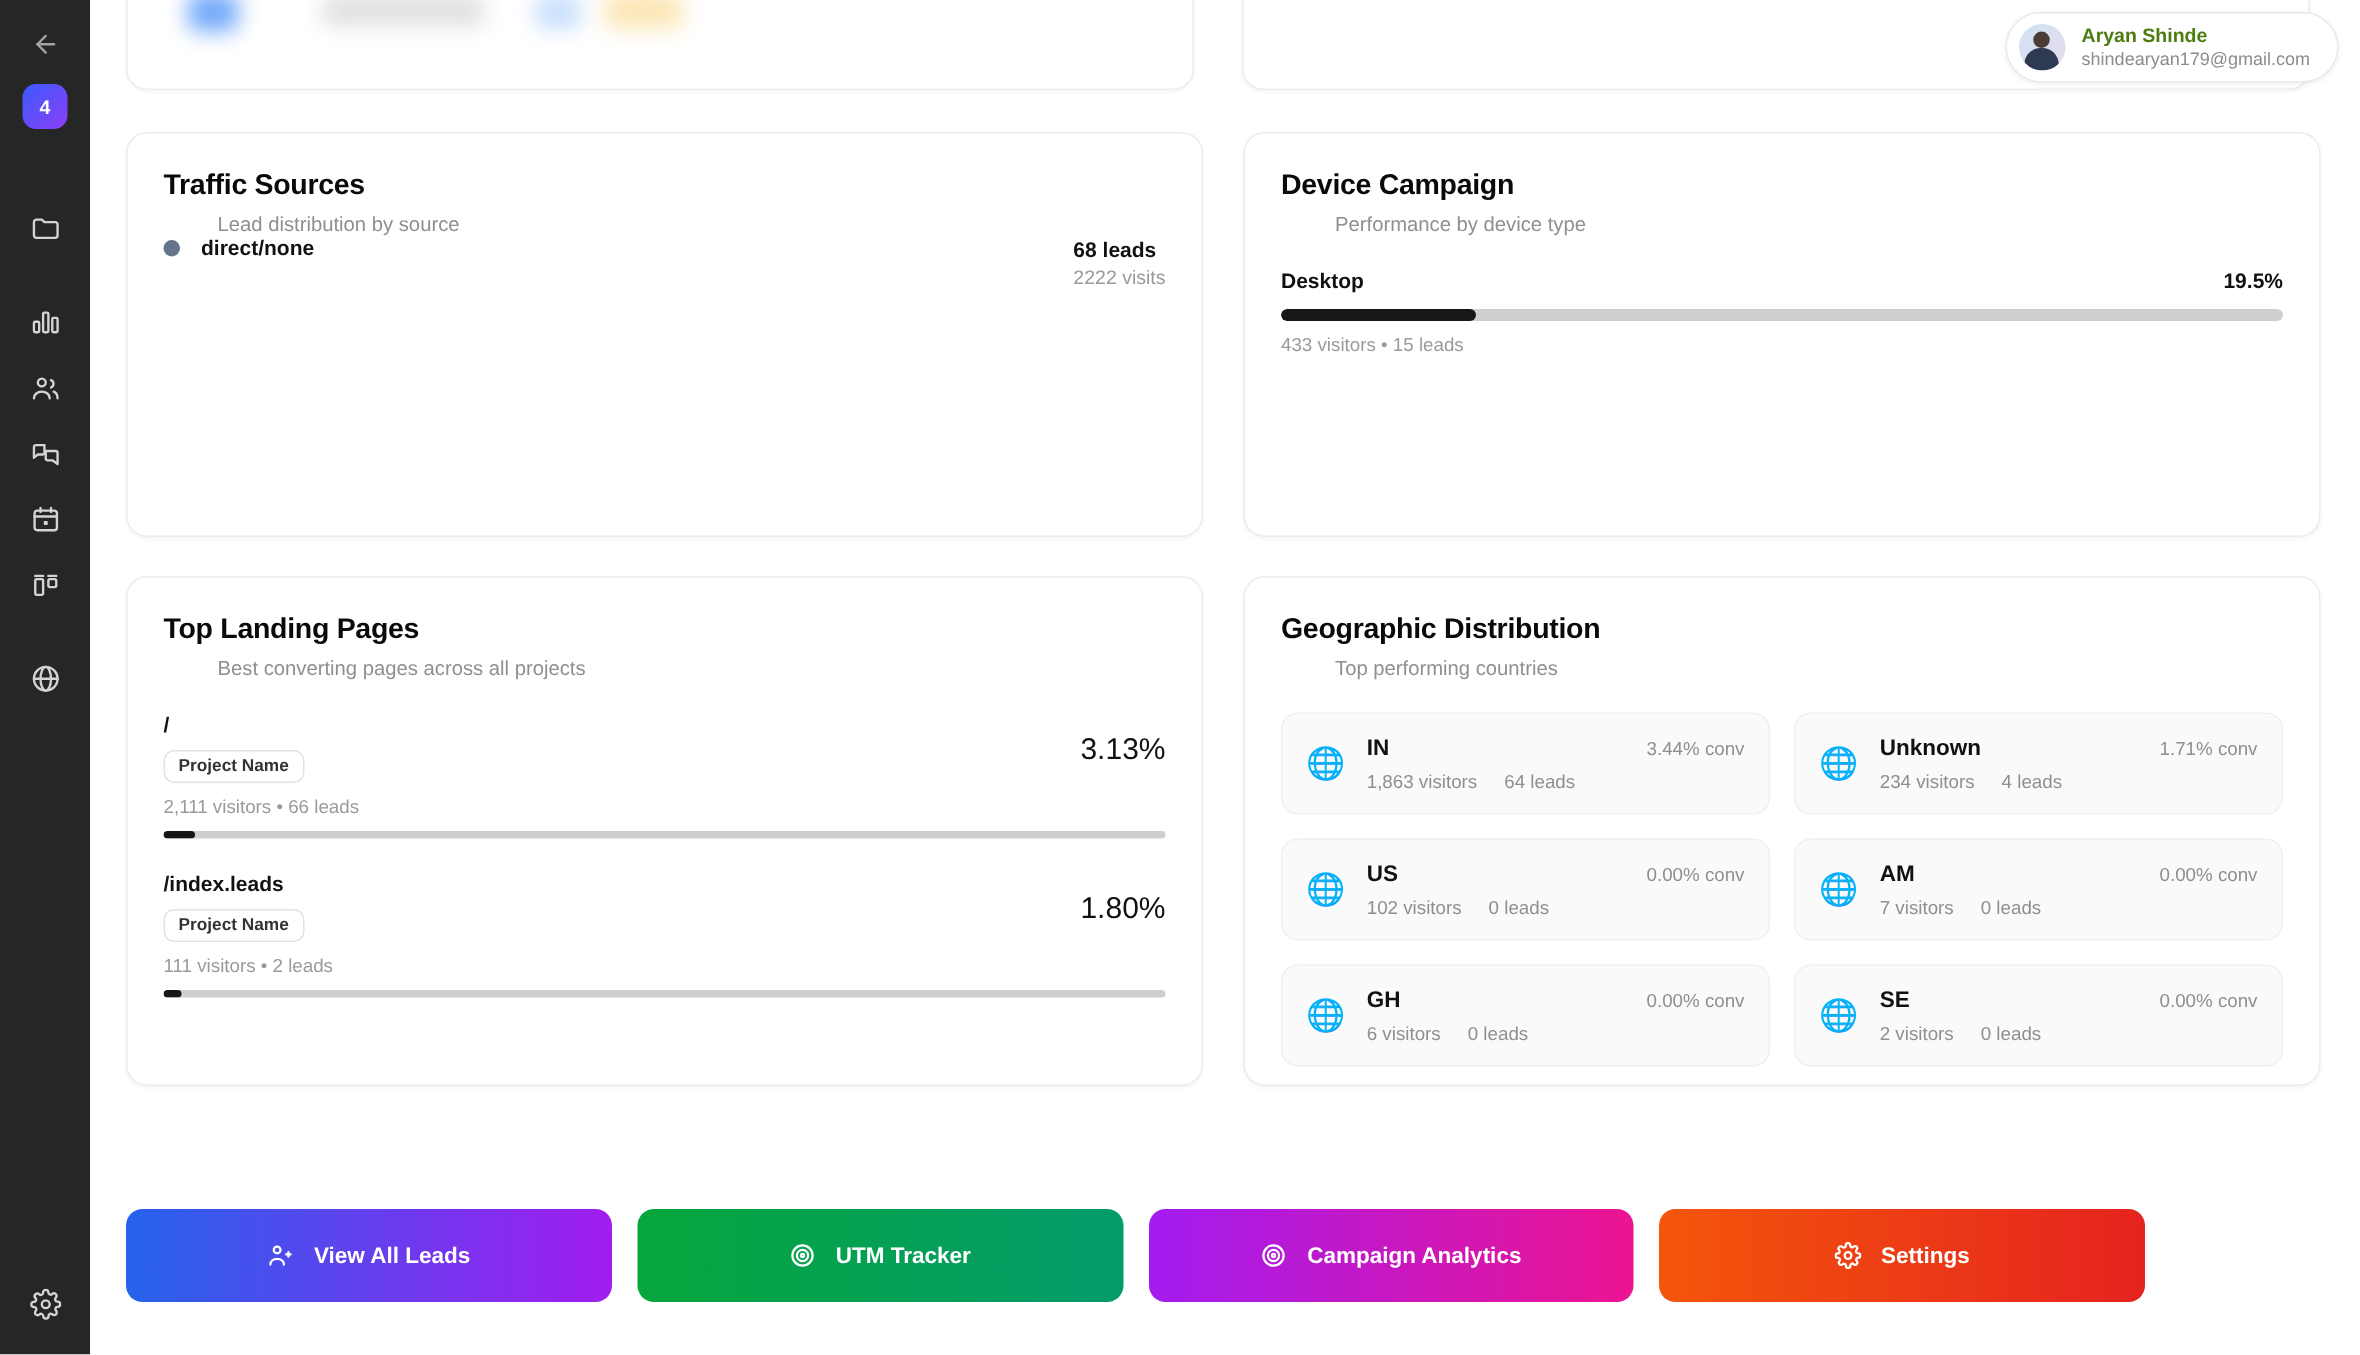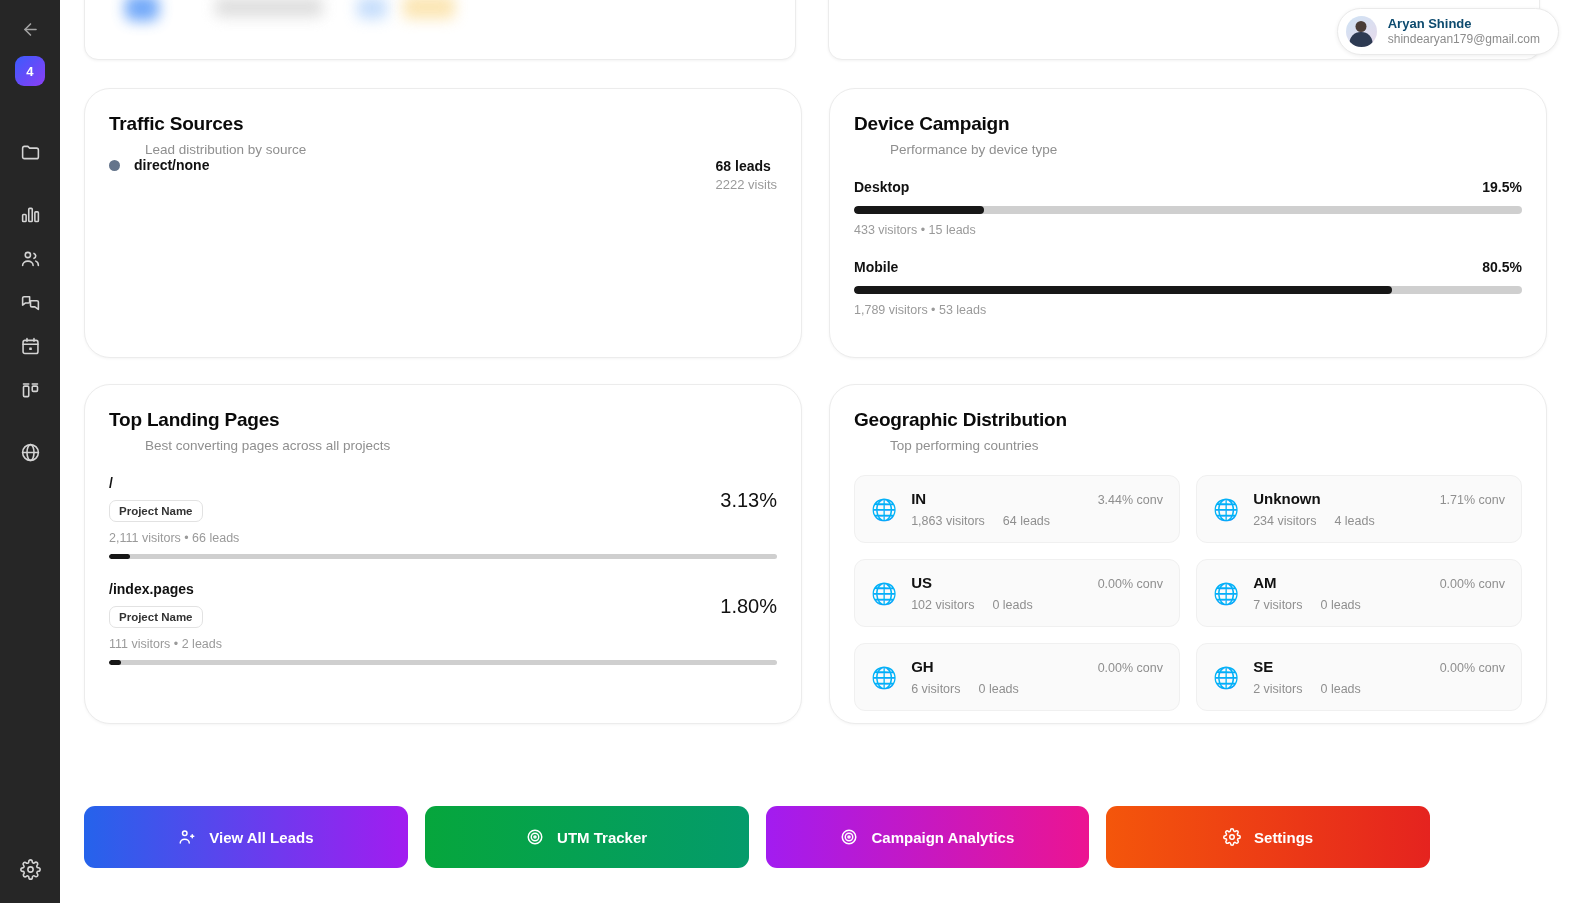--- a/index.html
+++ b/index.html
@@ -63,26 +63,26 @@
     cursor: pointer;
   }
   .avatar {
     width: 31px; height: 31px; border-radius: 50%;
     background: linear-gradient(145deg,#cfe3f5 0%,#e8d9ea 100%);
     position: relative; overflow: hidden; flex: 0 0 31px;
   }
   .avatar .head { position:absolute; left:50%; top:5px; transform:translateX(-50%); width:11px; height:11px; border-radius:50%; background:#4a3d37; }
   .avatar .body { position:absolute; left:50%; bottom:0; transform:translateX(-50%); width:23px; height:15px; border-radius:11px 11px 0 0; background:#2d3a52; }
   .user-text { line-height: 1.25; }
-  .user-name { font-size: 13px; font-weight: 700; color: #0c4a6e; }
+  .user-name { font-size: 13px; font-weight: 700; color: #4d7c0f; }
   .user-mail { font-size: 12px; color: #8c8c8c; }
 
   
   .grid { position: absolute; left: 24px; top: 88px; width: 1489px; display: grid; grid-template-columns: 718px 718px; column-gap: 27px; row-gap: 26px; }
-  .card { background:#fff; border:1px solid #ececec; border-radius: 26px; box-shadow: 0 1px 3px rgba(0,0,0,.045); padding: 24px; }
+  .card { background:#fff; border:1px solid #ececec; border-radius: 14px; box-shadow: 0 1px 3px rgba(0,0,0,.045); padding: 24px; }
   .card-a { height: 270px; }
   .card-b { height: 340px; }
   .card-title { font-size: 19px; font-weight: 700; color:#0a0a0a; letter-spacing:-.2px; }
   .card-sub { font-size: 13.5px; color:#8f8f8f; margin-top: 7px; margin-left: 36px; }
 
   
   .ts-row { display:flex; align-items:flex-start; justify-content:space-between; }
   .ts-left { display:flex; align-items:center; gap: 14px; }
   .ts-dot { width: 11px; height: 11px; border-radius: 50%; background:#64748b; }
   .ts-name { font-size: 14px; font-weight: 700; color:#111; }
@@ -258,30 +258,20 @@
           <div class="dev-head">
             <span class="dev-label">Desktop</span>
             <span class="dev-pct">19.5%</span>
           </div>
           <div class="bar-track">
             <div class="bar-fill" style="width: 19.5%;"></div>
           </div>
           <div class="dev-meta">433 visitors • 15 leads</div>
         </div>
 
-        <div class="dev-block">
-          <div class="dev-head">
-            <span class="dev-label">Mobile</span>
-            <span class="dev-pct">80.5%</span>
-          </div>
-          <div class="bar-track">
-            <div class="bar-fill" style="width: 80.5%;"></div>
-          </div>
-          <div class="dev-meta">1,789 visitors • 53 leads</div>
-        </div>
       </div>
 
       <div class="card card-b">
         <div class="card-title">Top Landing Pages</div>
         <div class="card-sub">Best converting pages across all projects</div>
 
         <div class="lp-item">
           <div class="lp-top">
             <div>
               <div class="lp-path">/</div>
@@ -291,21 +281,21 @@
           </div>
           <div class="lp-meta">2,111 visitors • 66 leads</div>
           <div class="lp-track">
             <div class="lp-fill" style="width: 3.13%;"></div>
           </div>
         </div>
 
         <div class="lp-item">
           <div class="lp-top">
             <div>
-              <div class="lp-path">/index.pages</div>
+              <div class="lp-path">/index.leads</div>
               <span class="lp-tag">Project Name</span>
             </div>
             <div class="lp-rate">1.80%</div>
           </div>
           <div class="lp-meta">111 visitors • 2 leads</div>
           <div class="lp-track">
             <div class="lp-fill" style="width: 1.8%;"></div>
           </div>
         </div>
       </div>

